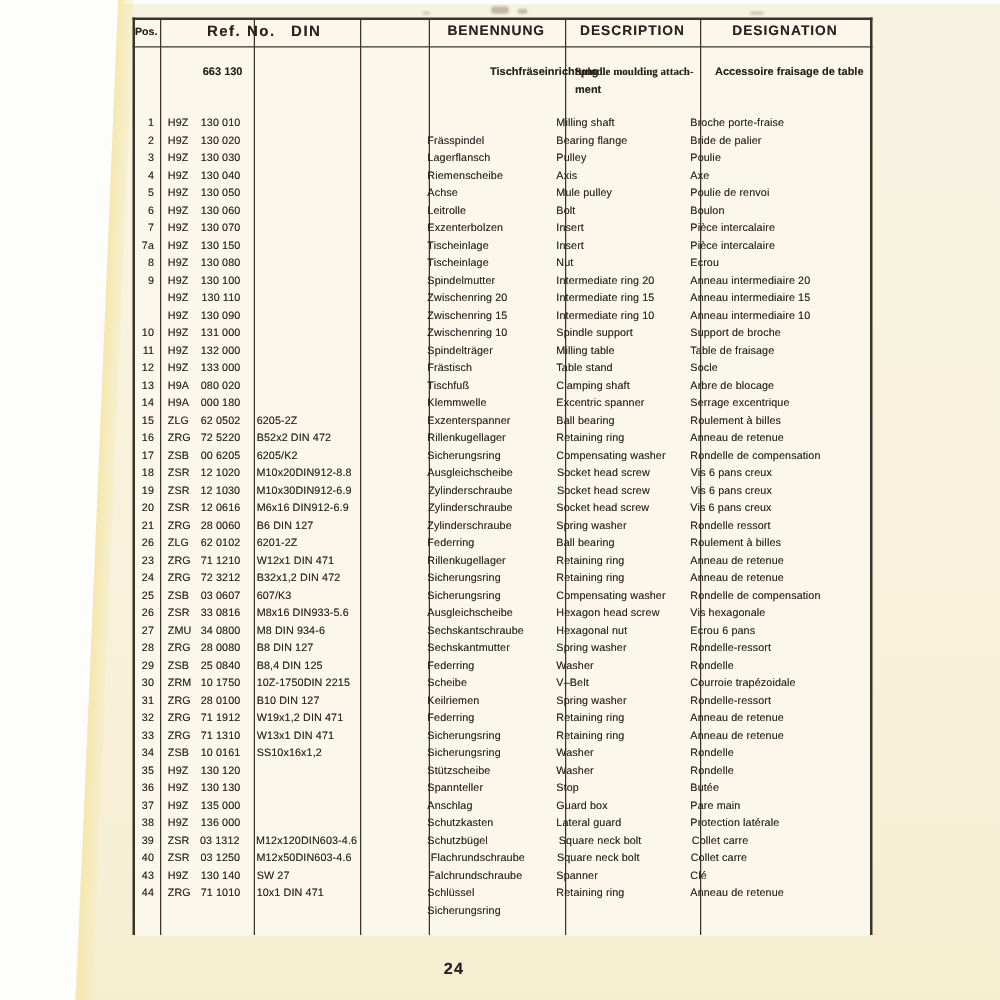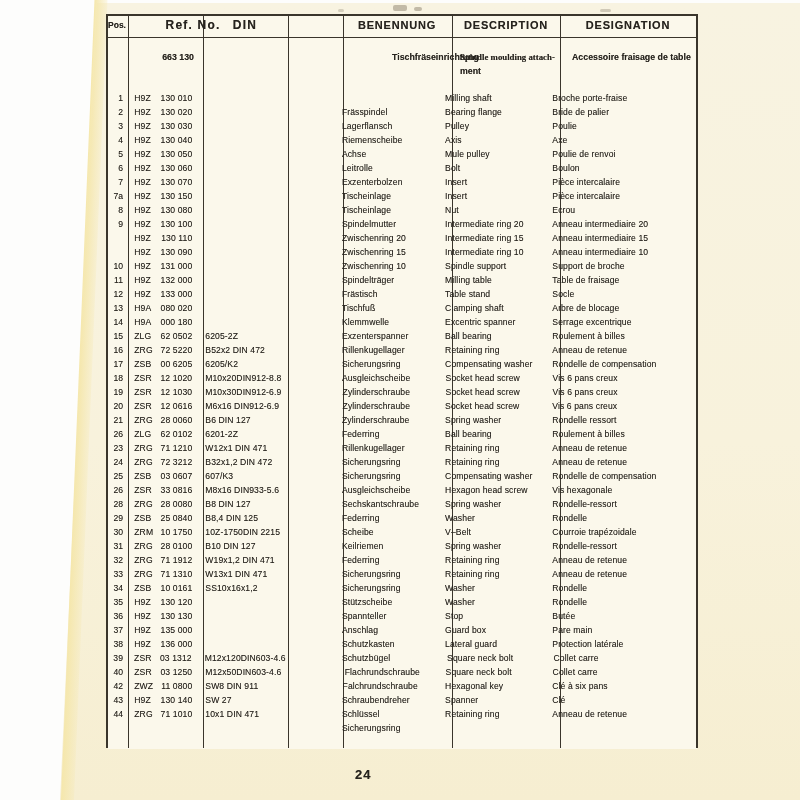--- a/index.html
+++ b/index.html
@@ -427,20 +427,32 @@
       <span>ZSR</span>
       <span>33 0816</span>
     </div>
     <div class="c-din">M8x16 DIN933-5.6</div>
     <div class="c-gap"></div>
     <div class="c-ben">Sechskantschraube</div>
     <div class="c-desc">Hexagon head screw</div>
     <div class="c-desig">Vis hexagonale</div>
   </div>
     <div class="row">
+    <div class="c-pos">27</div>
+    <div class="c-ref">
+      <span>ZMU</span>
+      <span>34 0800</span>
+    </div>
+    <div class="c-din">M8 DIN 934-6</div>
+    <div class="c-gap"></div>
+    <div class="c-ben">Sechskantmutter</div>
+    <div class="c-desc">Hexagonal nut</div>
+    <div class="c-desig">Ecrou 6 pans</div>
+  </div>
+    <div class="row">
     <div class="c-pos">28</div>
     <div class="c-ref">
       <span>ZRG</span>
       <span>28 0080</span>
     </div>
     <div class="c-din">B8 DIN 127</div>
     <div class="c-gap"></div>
     <div class="c-ben">Federring</div>
     <div class="c-desc">Spring washer</div>
     <div class="c-desig">Rondelle-ressort</div>
@@ -583,32 +595,20 @@
       <span>ZSR</span>
       <span>03 1250</span>
     </div>
     <div class="c-din">M12x50DIN603-4.6</div>
     <div class="c-gap"></div>
     <div class="c-ben">Falchrundschraube</div>
     <div class="c-desc">Square neck bolt</div>
     <div class="c-desig">Collet carre</div>
   </div>
     <div class="row">
-    <div class="c-pos">42</div>
-    <div class="c-ref">
-      <span>ZWZ</span>
-      <span>11 0800</span>
-    </div>
-    <div class="c-din">SW8 DIN 911</div>
-    <div class="c-gap"></div>
-    <div class="c-ben">Schraubendreher</div>
-    <div class="c-desc">Hexagonal key</div>
-    <div class="c-desig">Clé à six pans</div>
-  </div>
-    <div class="row">
     <div class="c-pos">43</div>
     <div class="c-ref">
       <span>H9Z</span>
       <span>130 140</span>
     </div>
     <div class="c-din">SW 27</div>
     <div class="c-gap"></div>
     <div class="c-ben">Schlüssel</div>
     <div class="c-desc">Spanner</div>
     <div class="c-desig">Clé</div>

